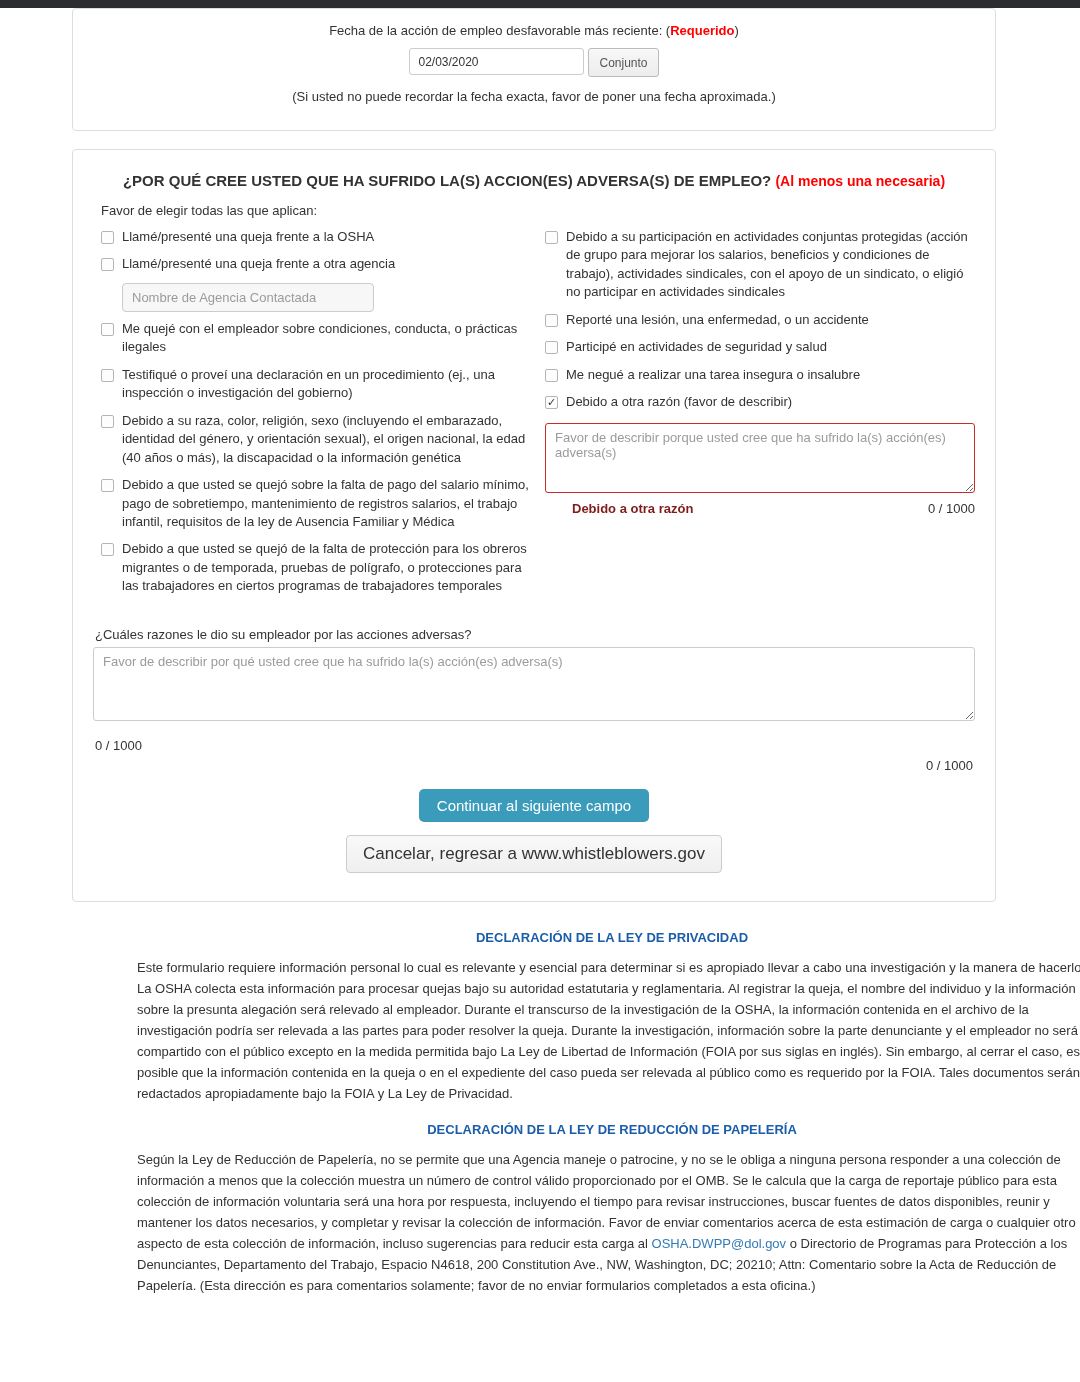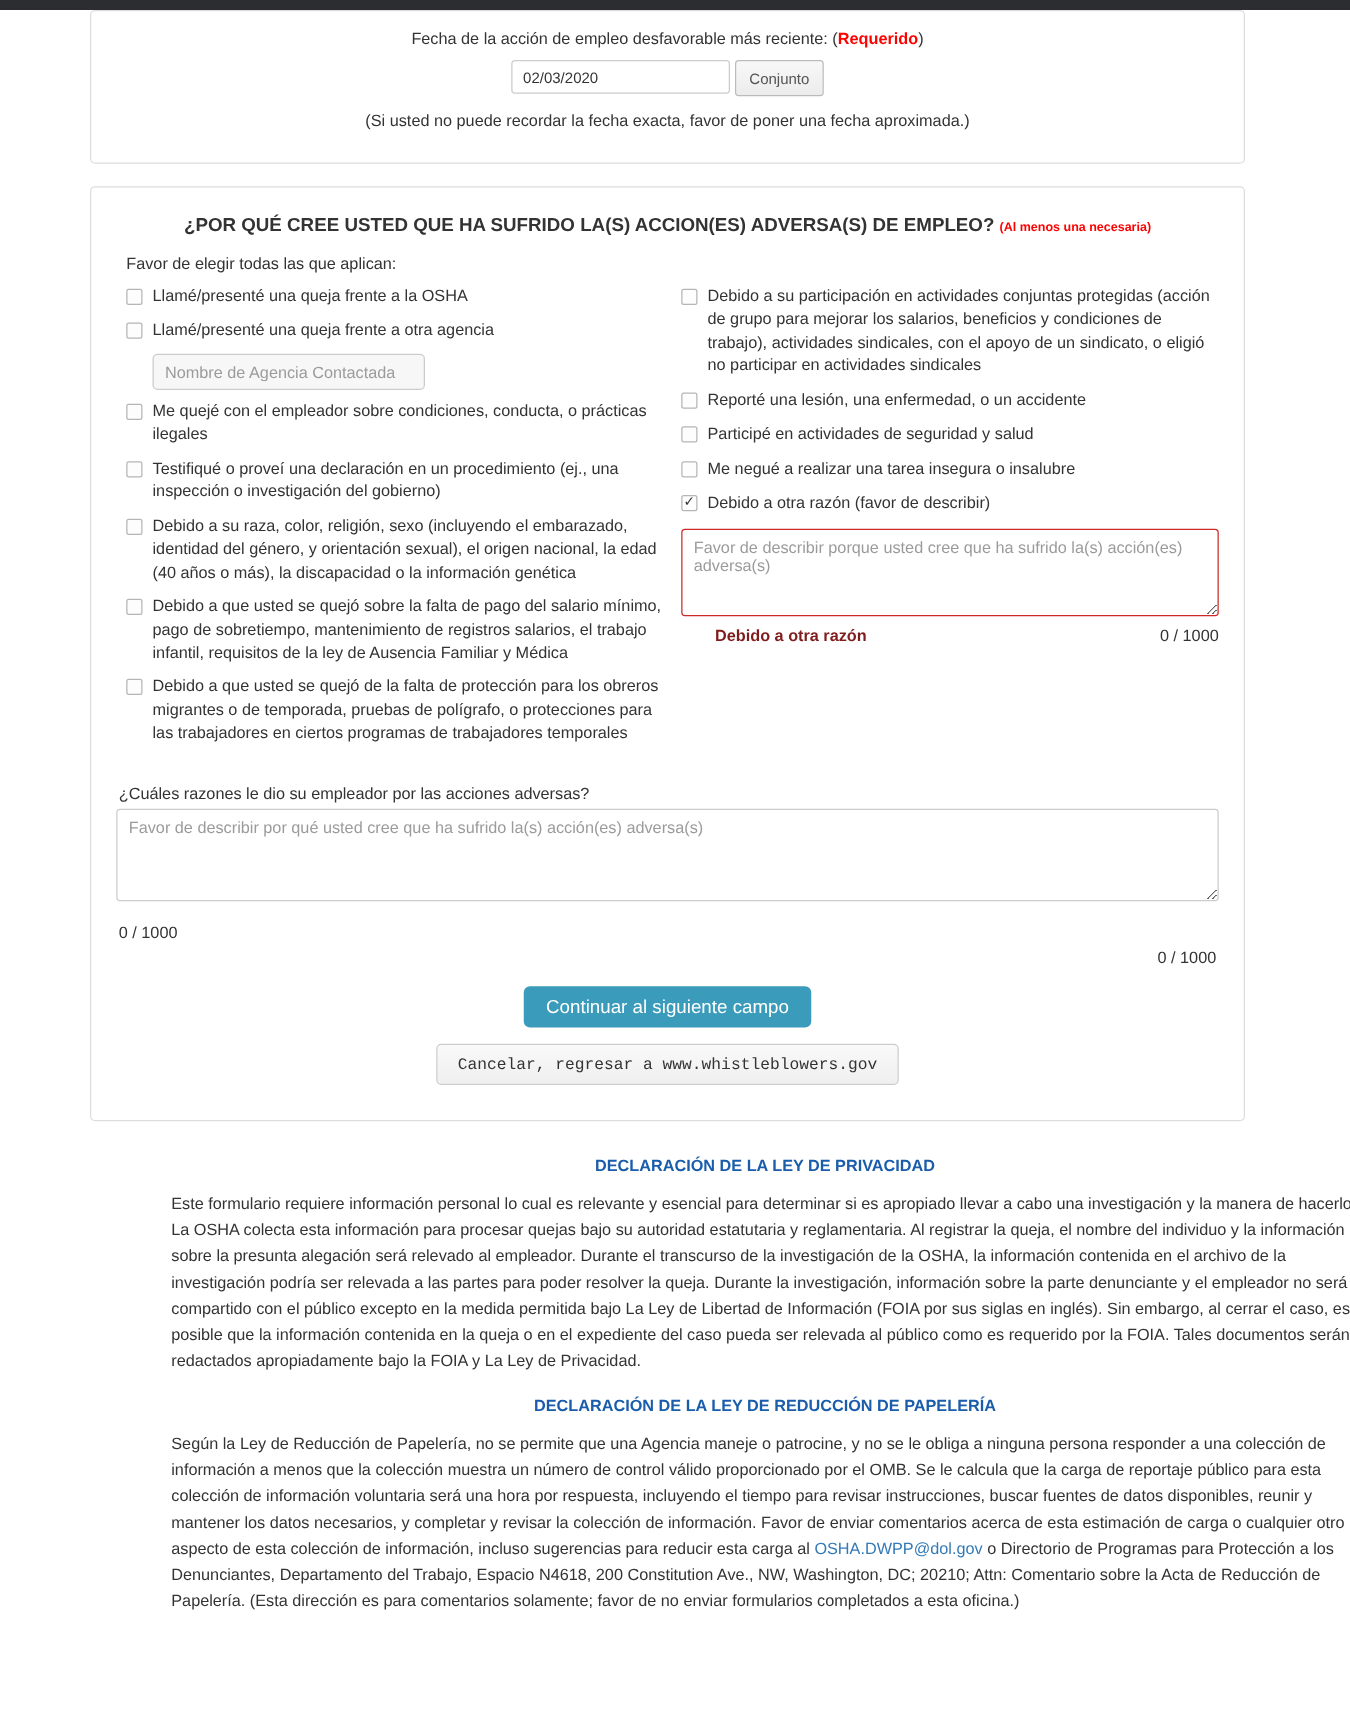--- a/index.html
+++ b/index.html
@@ -32,37 +32,37 @@
   }
   .conjunto-btn {
     height: 29px; padding: 4px 10px; font-size: 12px; color: #555;
     background: linear-gradient(#f8f8f8, #ececec); border: 1px solid #bbb;
     border-radius: 3px; cursor: pointer; font-family: inherit;
   }
   .date-hint { margin-top: 12px; color: #333; }
 
   .card.reasons-card { margin-top: 18px; padding-bottom: 10px; }
   .reasons-heading { text-align: center; font-size: 15px; font-weight: bold; margin: 6px 0 14px; color:#333; }
-  .reasons-heading .req-red { font-size: 10px; }
+  .reasons-heading .req-red { font-size: 14px; }
   .instruction { margin: 0 0 10px 8px; }
 
   .cols { display: flex; gap: 14px; }
   .col { flex: 1 1 0; }
   .col.left { padding-left: 8px; }
 
   .check-item { display: flex; gap: 8px; margin-bottom: 9px; line-height: 1.42; }
   .cb {
     flex: 0 0 auto; width: 13px; height: 13px; margin-top: 3px;
     border: 1px solid #b5b5b5; border-radius: 2px; background: #fdfdfd;
     display: inline-flex; align-items: center; justify-content: center;
     font-size: 11px; color: #333; cursor: pointer;
   }
   .cb.checked::after { content: "✓"; font-weight: bold; line-height: 1; }
   .agency-input {
-    display: block; margin: 1px 0 8px 21px; width: 218px; padding: 6px 9px;
+    display: block; margin: 1px 0 8px 21px; width: 252px; padding: 6px 9px;
     border: 1px solid #ccc; border-radius: 4px; background: #f7f7f7;
     font-size: 13px; color: #999; font-family: inherit;
   }
   textarea { font-family: inherit; font-size: 13px; color: #333; }
   textarea::placeholder, input::placeholder { color: #9b9b9b; opacity: 1; }
   .other-reason-ta {
     width: 100%; height: 70px; border: 1px solid #cc2a24; border-radius: 3px;
     padding: 6px 9px; resize: both; margin-top: 2px;
   }
   .label-counter-row { display: flex; justify-content: space-between; margin-top: 5px; }
@@ -77,22 +77,22 @@
   .anything-row { display: flex; justify-content: space-between; margin: 14px 0 5px 2px; }
   .counter-row { text-align: right; margin: 5px 2px 6px 0; }
 
   .btn-continue {
     display: block; margin: 16px auto 0; padding: 8px 18px;
     background: #3a9cba; color: #fff; font-size: 15px; border: none;
     border-radius: 5px; cursor: pointer; font-family: inherit;
   }
   .btn-cancel {
     display: block; margin: 13px auto 18px; padding: 8px 16px;
-    background: linear-gradient(#f9f9f9, #efefef); color: #333; font-size: 13px;
-    border: 1px solid #ccc; border-radius: 4px; cursor: pointer; font-family: Liberation Mono, monospace;
+    background: linear-gradient(#f9f9f9, #efefef); color: #333; font-size: 17px;
+    border: 1px solid #ccc; border-radius: 4px; cursor: pointer; font-family: Liberation Sans, sans-serif;
   }
 
   .legal { width: 950px; margin: 28px 0 0 65px; }
   .legal-heading { text-align: center; color: #1a5dab; font-weight: bold; font-size: 13px; margin: 14px 0 12px; }
   .legal p { line-height: 1.62; color: #333; }
   .legal a { color: #337ab7; text-decoration: none; }
 </style>
 </head>
 <body>
 

